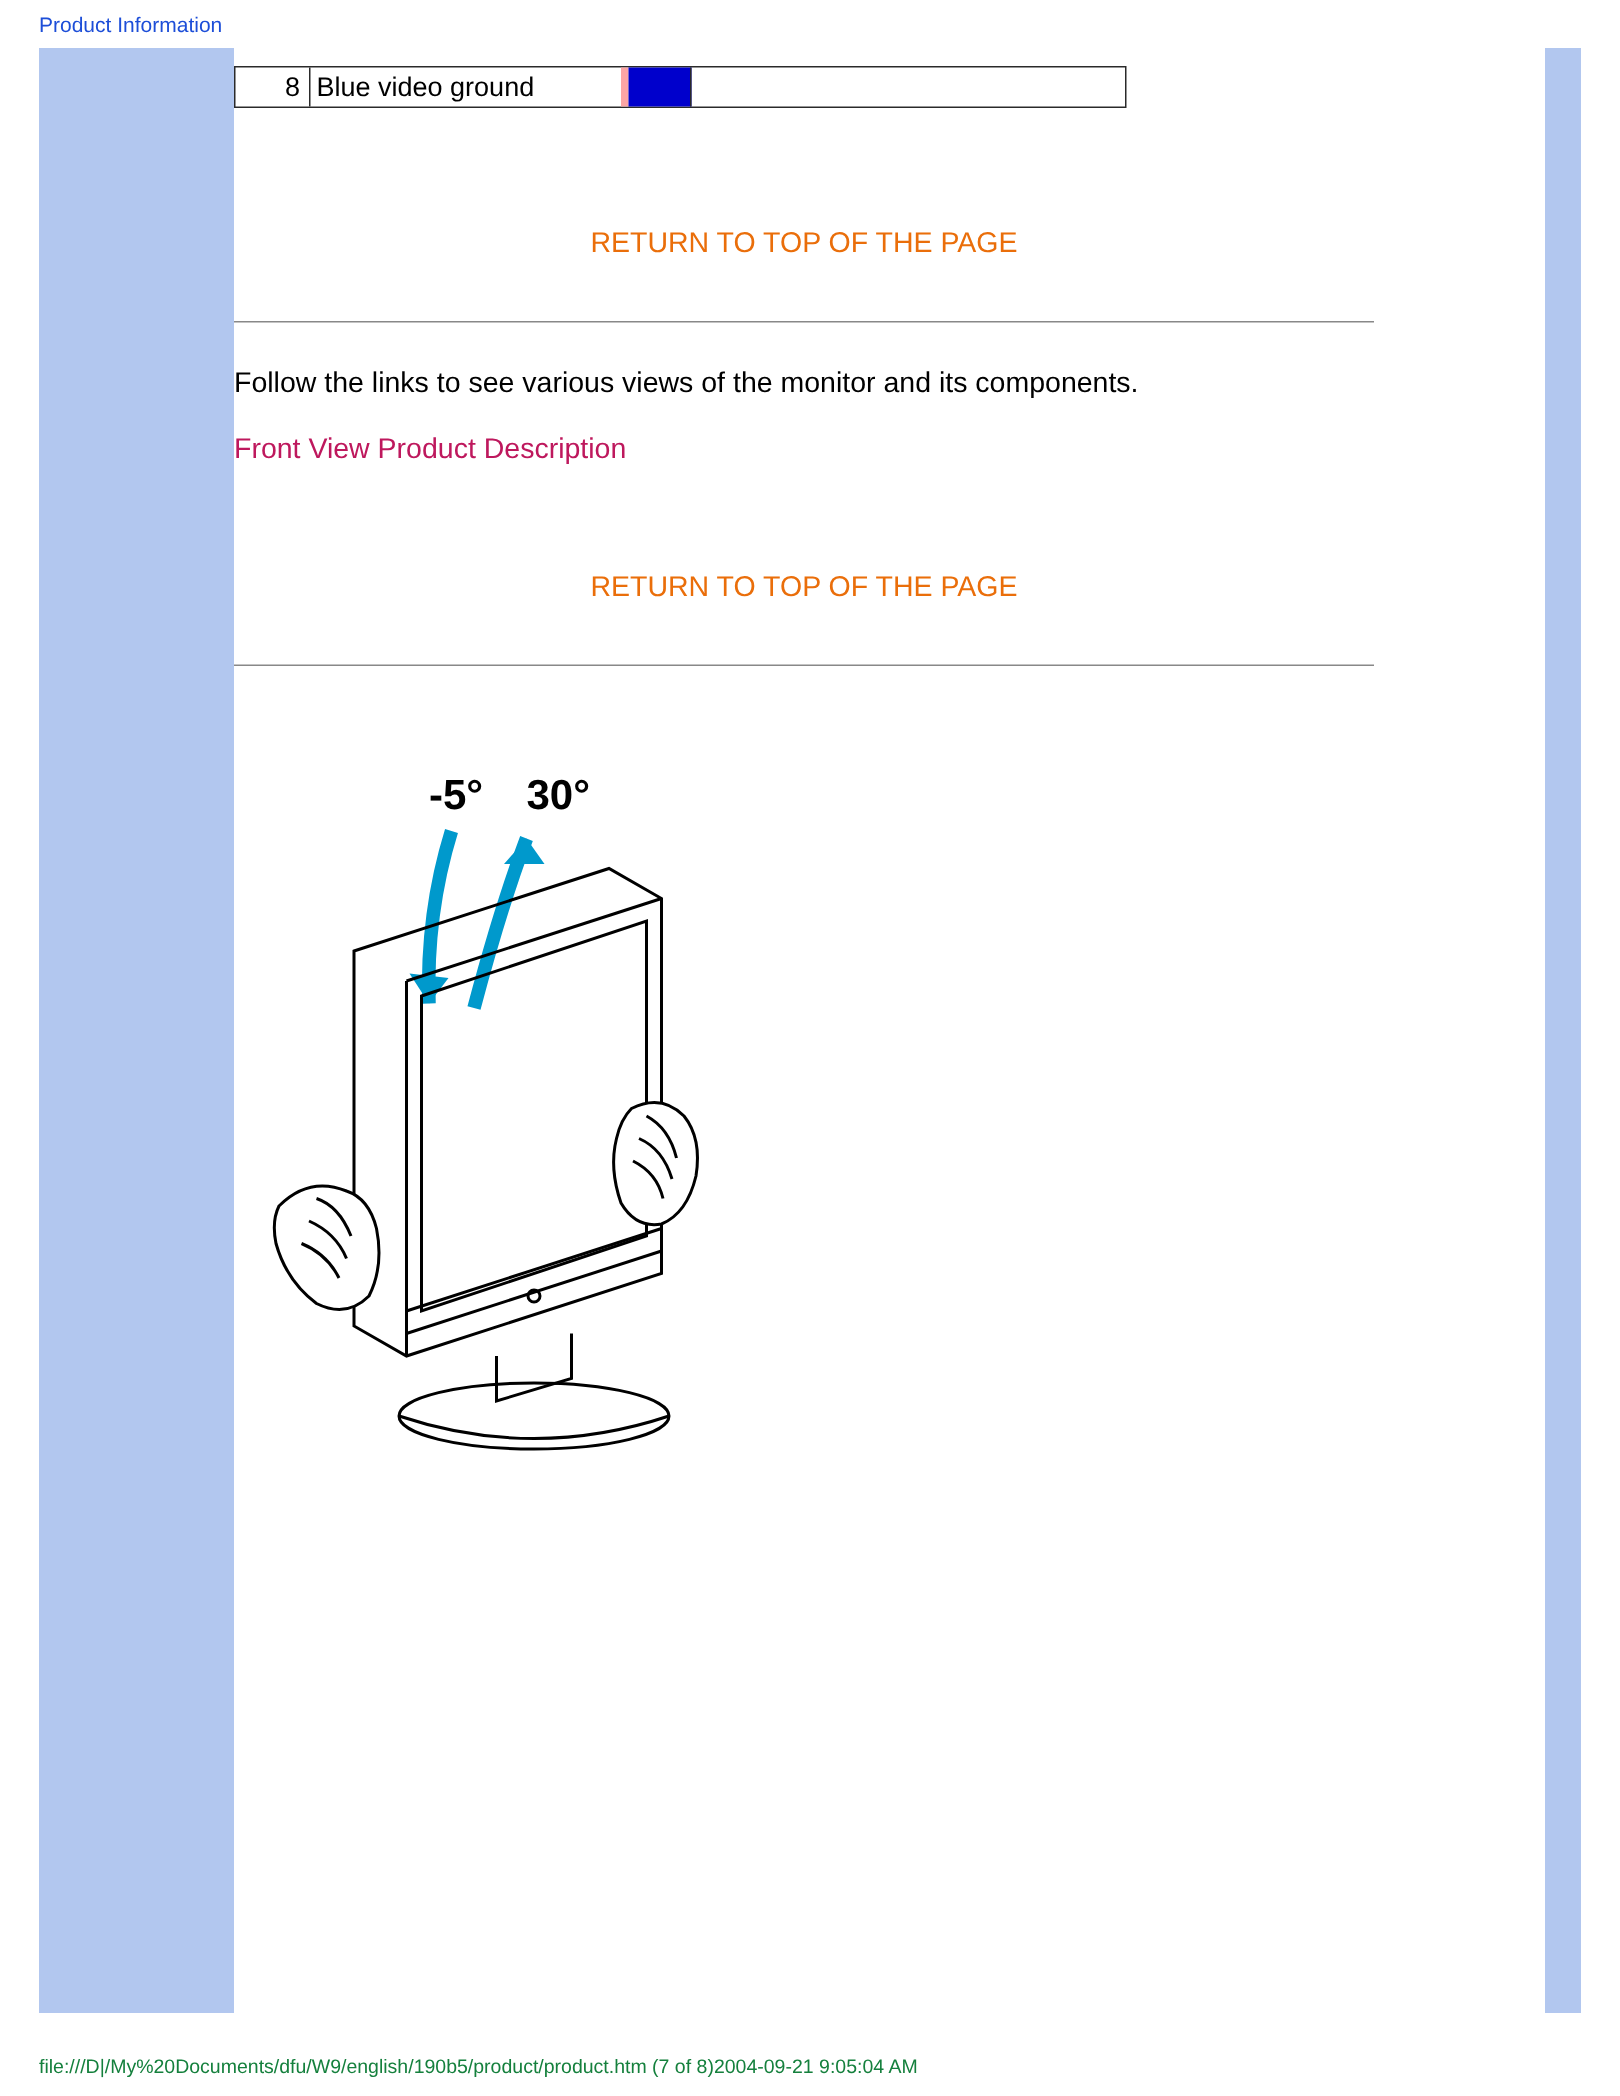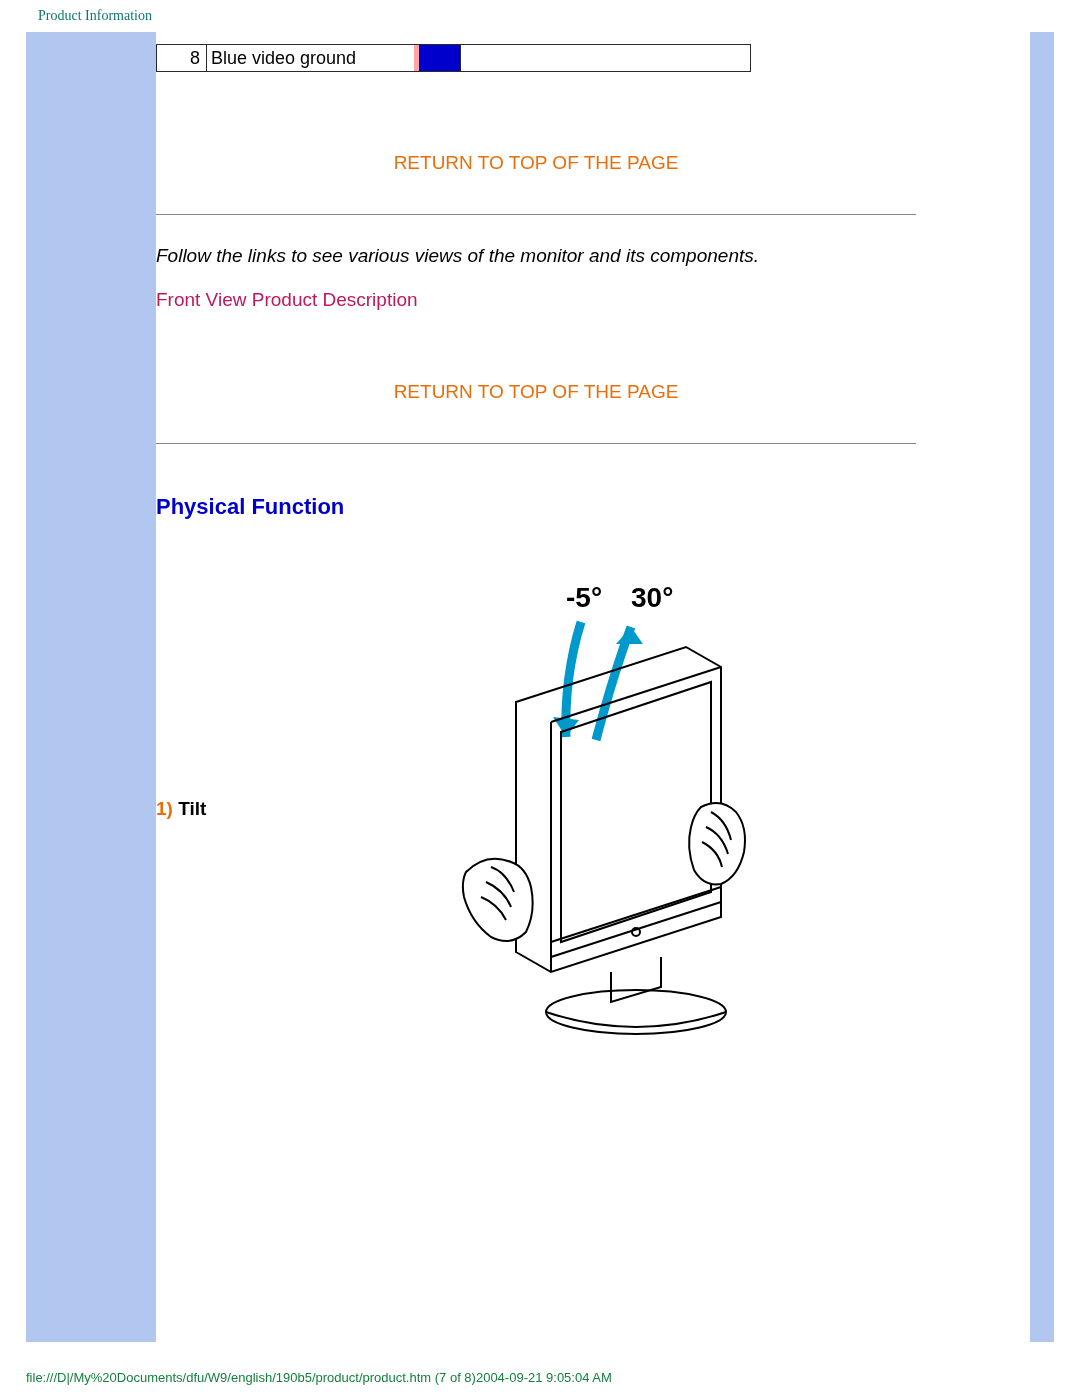--- a/index.html
+++ b/index.html
@@ -5,23 +5,22 @@
     * { margin: 0; padding: 0; box-sizing: border-box; }
     body {
       font-family: Arial, Helvetica, sans-serif;
       background: #fff;
       width: 1080px;
       height: 1397px;
       position: relative;
     }
     .header-text {
       font-size: 14px;
-      padding: 8px 0 8px 38px;
-      color: #0f766e;
-      font-family: Liberation Serif, serif;
+      padding: 8px 0 8px 26px;
+      color: #1d4ed8;
     }
     .main-frame {
       margin: 0 26px;
       background: #b2c7ef;
       height: 1310px;
       position: relative;
     }
     .content-inner {
       position: absolute;
       top: 0;
@@ -84,21 +83,20 @@
     }
     .section-heading {
       color: #0000cc;
       font-size: 22px;
       font-weight: bold;
       padding: 20px 0 22px 0;
     }
     .body-text {
       font-size: 19px;
       padding-bottom: 22px;
-      font-style: italic;
     }
     .link-blue {
       color: #be185d;
       font-size: 19px;
       padding-bottom: 10px;
       display: block;
     }
     .tilt-row {
       display: flex;
       align-items: center;
@@ -138,26 +136,22 @@
 
     <a class="return-link">RETURN TO TOP OF THE PAGE</a>
     <hr class="divider">
 
     <div class="body-text">Follow the links to see various views of the monitor and its components.</div>
     <a class="link-blue">Front View Product Description</a>
 
     <a class="return-link-2">RETURN TO TOP OF THE PAGE</a>
     <hr class="divider">
 
-    <div class="section-heading">Physical Function</div>
 
     <div class="tilt-row">
-      <div class="tilt-label-cell">
-        <span class="tilt-num">1)</span><span class="tilt-word"> Tilt</span>
-      </div>
       <div class="monitor-svg-wrap">
         <svg viewBox="0 0 350 470" width="350" height="470">
 
           <text x="130" y="35" font-family="Arial" font-weight="bold" font-size="28" fill="#000">-5°</text>
           <text x="195" y="35" font-family="Arial" font-weight="bold" font-size="28" fill="#000">30°</text>
 
           <path d="M 145 50 Q 128 105 130 165" stroke="#0099cc" stroke-width="9" fill="none"></path>
           <polygon points="130,165 117,145 143,148" fill="#0099cc"></polygon>
 
           <path d="M 160 168 Q 178 100 195 55" stroke="#0099cc" stroke-width="9" fill="none"></path>

